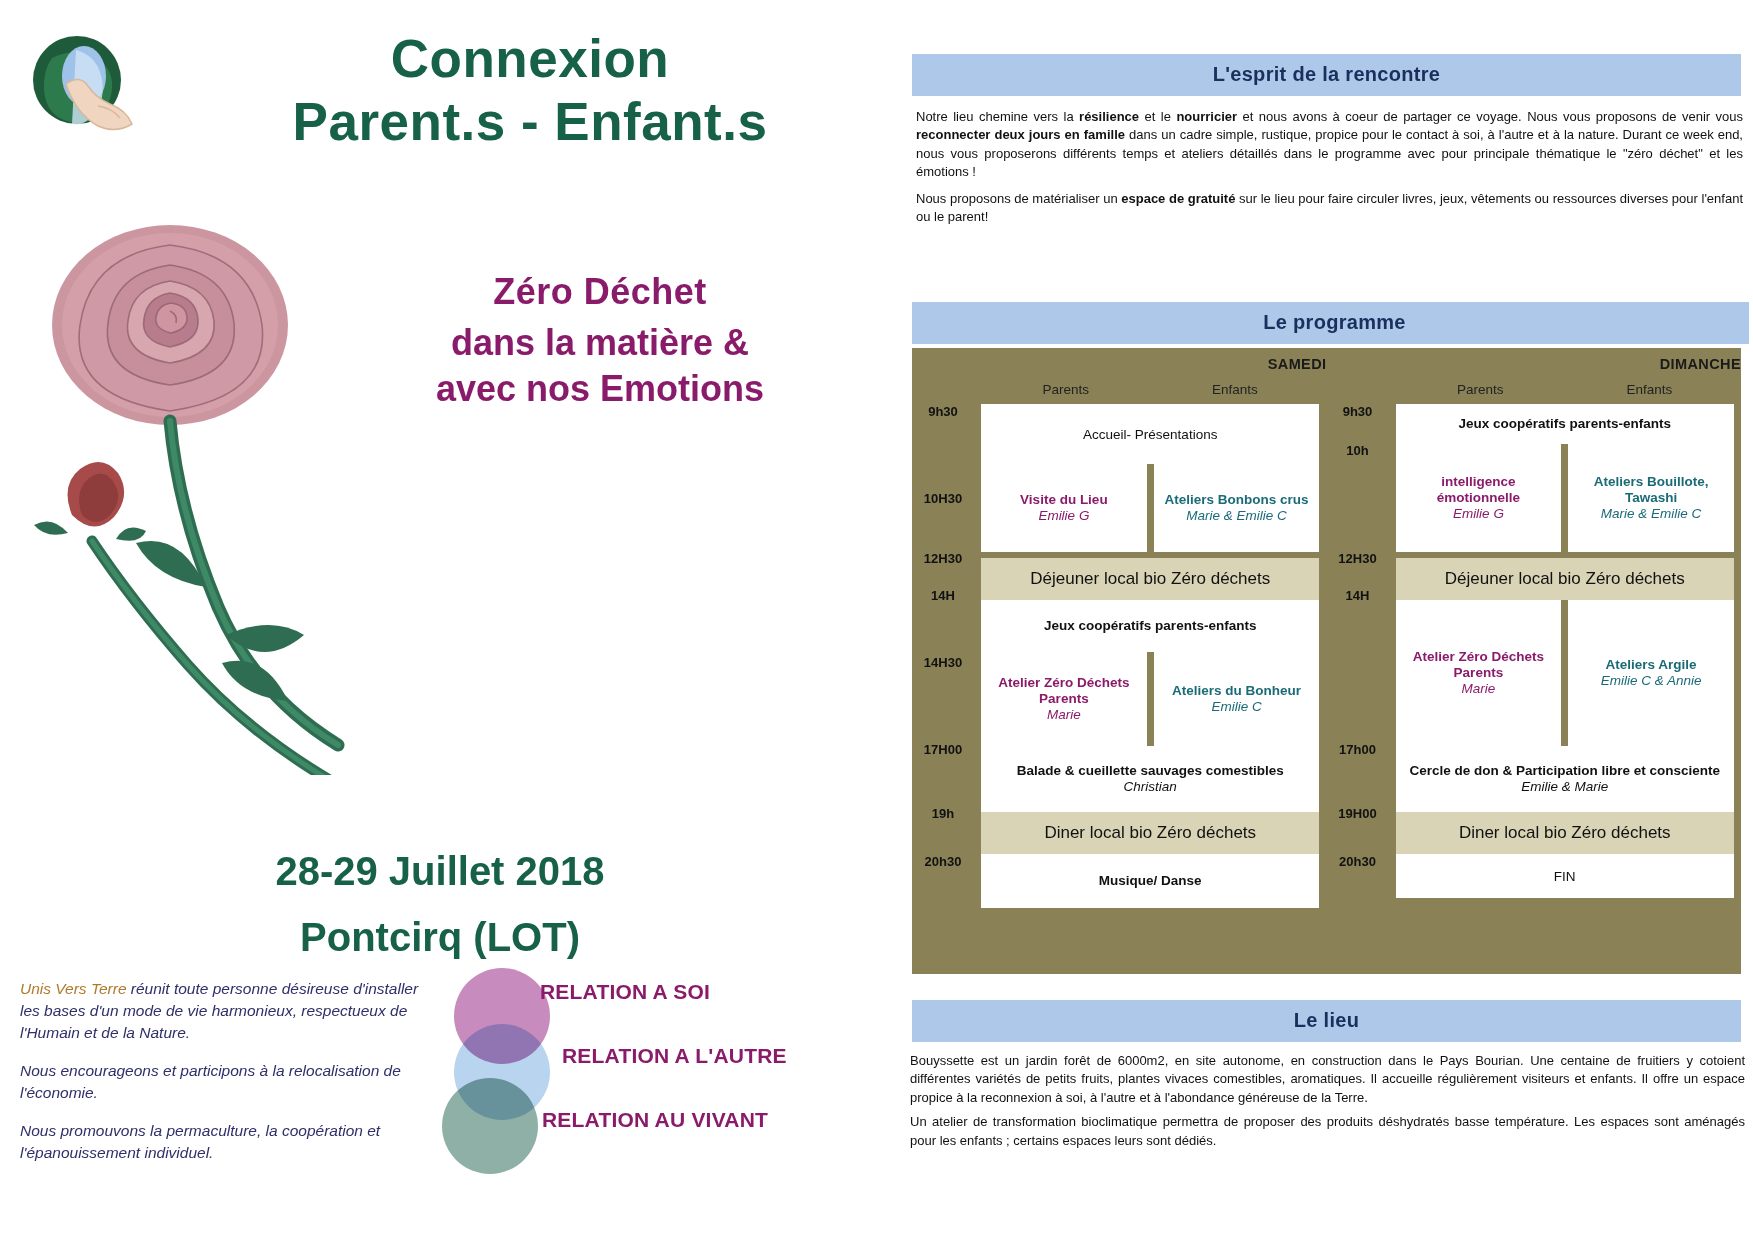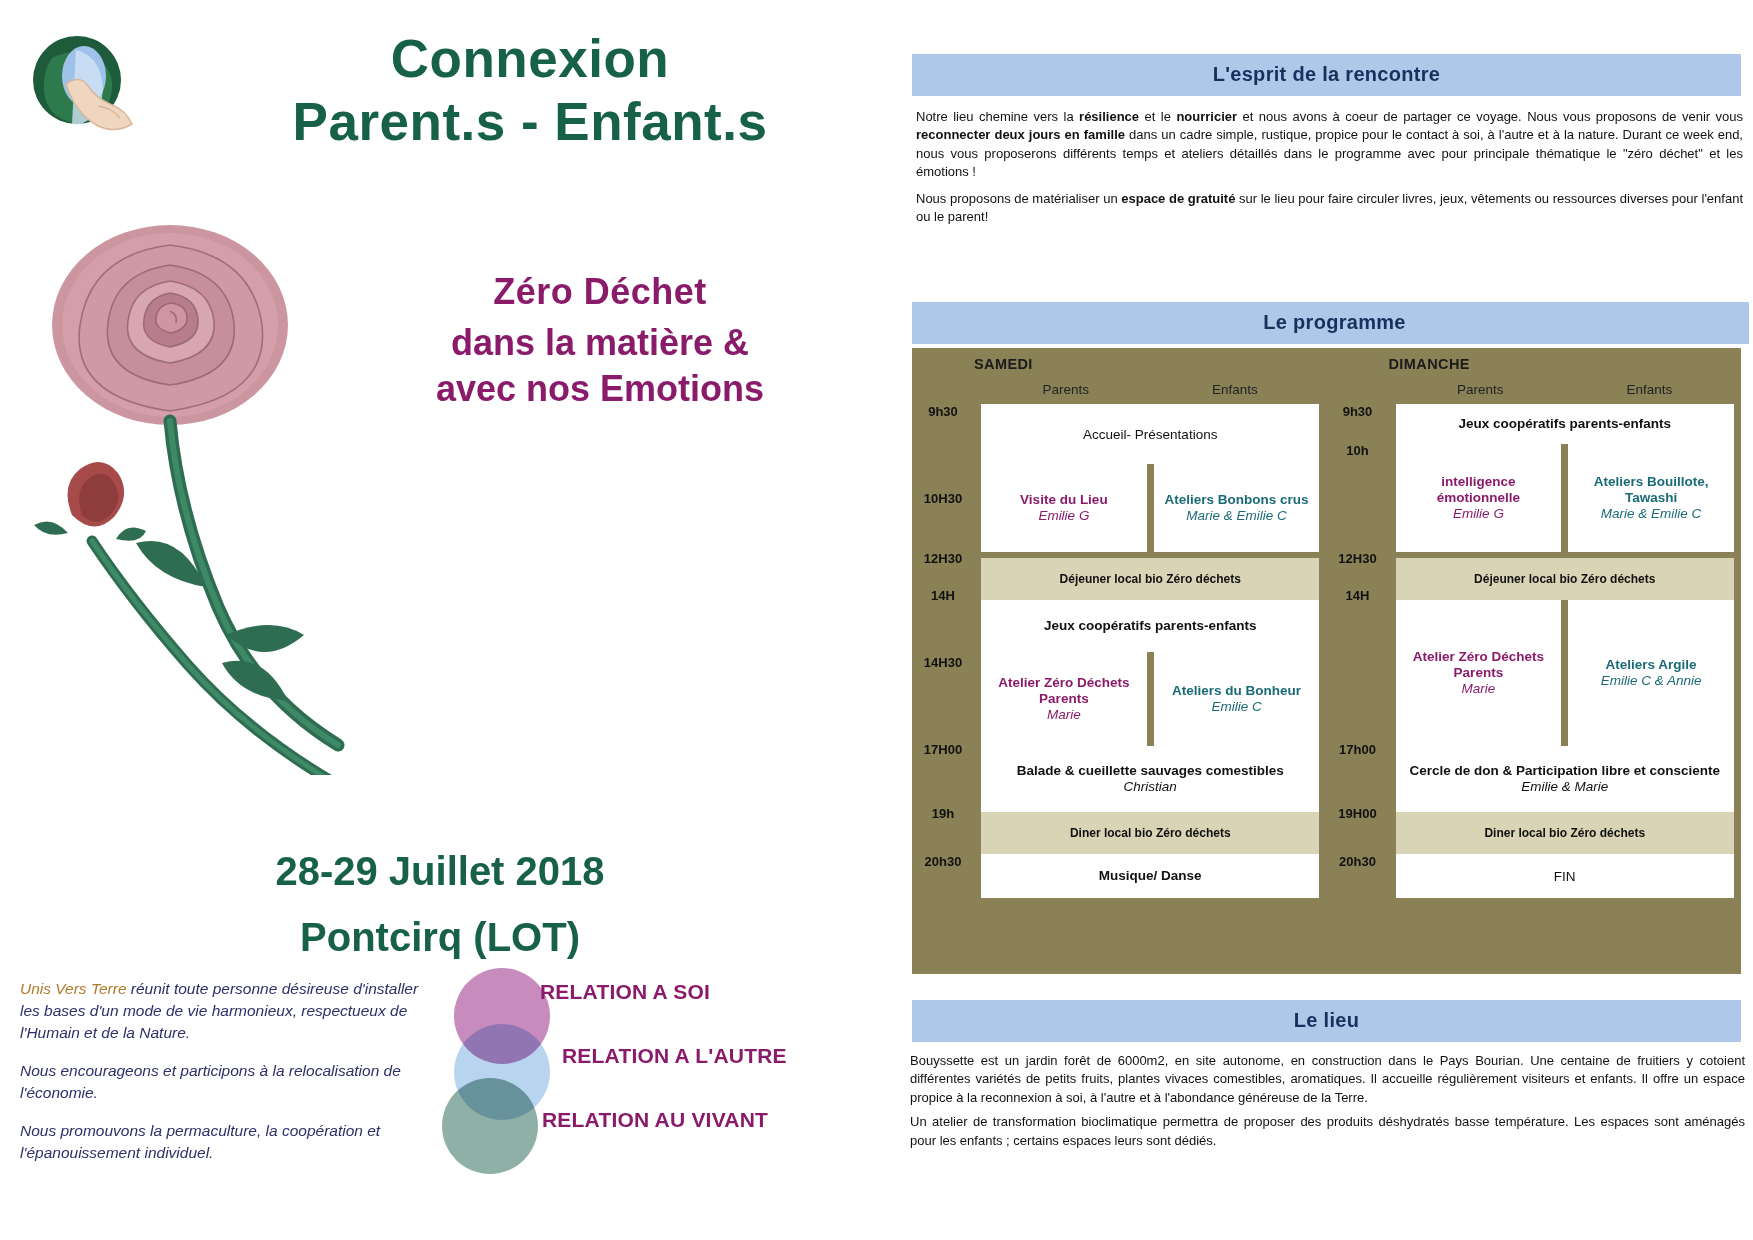--- a/index.html
+++ b/index.html
@@ -192,21 +192,21 @@
     font-size: 13px;
     font-weight: bold;
   }
   .grid-col {
     flex: 1 1 auto;
     position: relative;
   }
   .day-title {
     position: absolute;
     top: 8px; left: 0; right: 0;
-    text-align: left;
+    text-align: right;
     font-size: 14.5px;
     font-weight: bold;
     color: #1a1a1a;
     letter-spacing: .4px;
   }
   .col-head {
     position: absolute;
     top: 34px;
     font-size: 13.5px;
     color: #222;
@@ -229,22 +229,22 @@
     font-size: 13.5px;
     color: #111;
     display: flex;
     flex-direction: column;
     justify-content: center;
     align-items: center;
     padding: 2px 4px;
   }
   .cell.meal {
     background: #d9d4b6;
-    font-weight: bold;
-    font-size: 12px;
+    font-weight: normal;
+    font-size: 17px;
   }
   .cell .ttl { font-weight: bold; line-height: 1.2; }
   .cell .who { font-style: italic; line-height: 1.2; }
   .t-purple { color: #8a1b6b; }
   .t-teal { color: #1b6b77; }
   .t-dark { color: #111; }
 
   
   svg { display:block; }
 </style>
@@ -399,21 +399,21 @@
 
           <div class="cell" style="left:2%; top:398px; width:96%; height:66px;">
             <span class="ttl t-dark">Balade &amp; cueillette sauvages comestibles</span>
             <span class="who t-dark">Christian</span>
           </div>
 
           <div class="cell meal" style="left:2%; top:464px; width:96%; height:42px;">
             <span>Diner local bio Zéro déchets</span>
           </div>
 
-          <div class="cell" style="left:2%; top:506px; width:96%; height:44px;text-align:center;">
+          <div class="cell" style="left:2%; top:506px; width:96%; height:54px;text-align:center;">
             <span class="ttl t-dark">Musique/ Danse</span>
           </div>
         </div>
       </div>
 
       <div class="day">
         <div class="time-col">
           <div class="slot-time" style="top:56px">9h30</div>
           <div class="slot-time" style="top:95px">10h</div>
           <div class="slot-time" style="top:203px">12H30</div>

